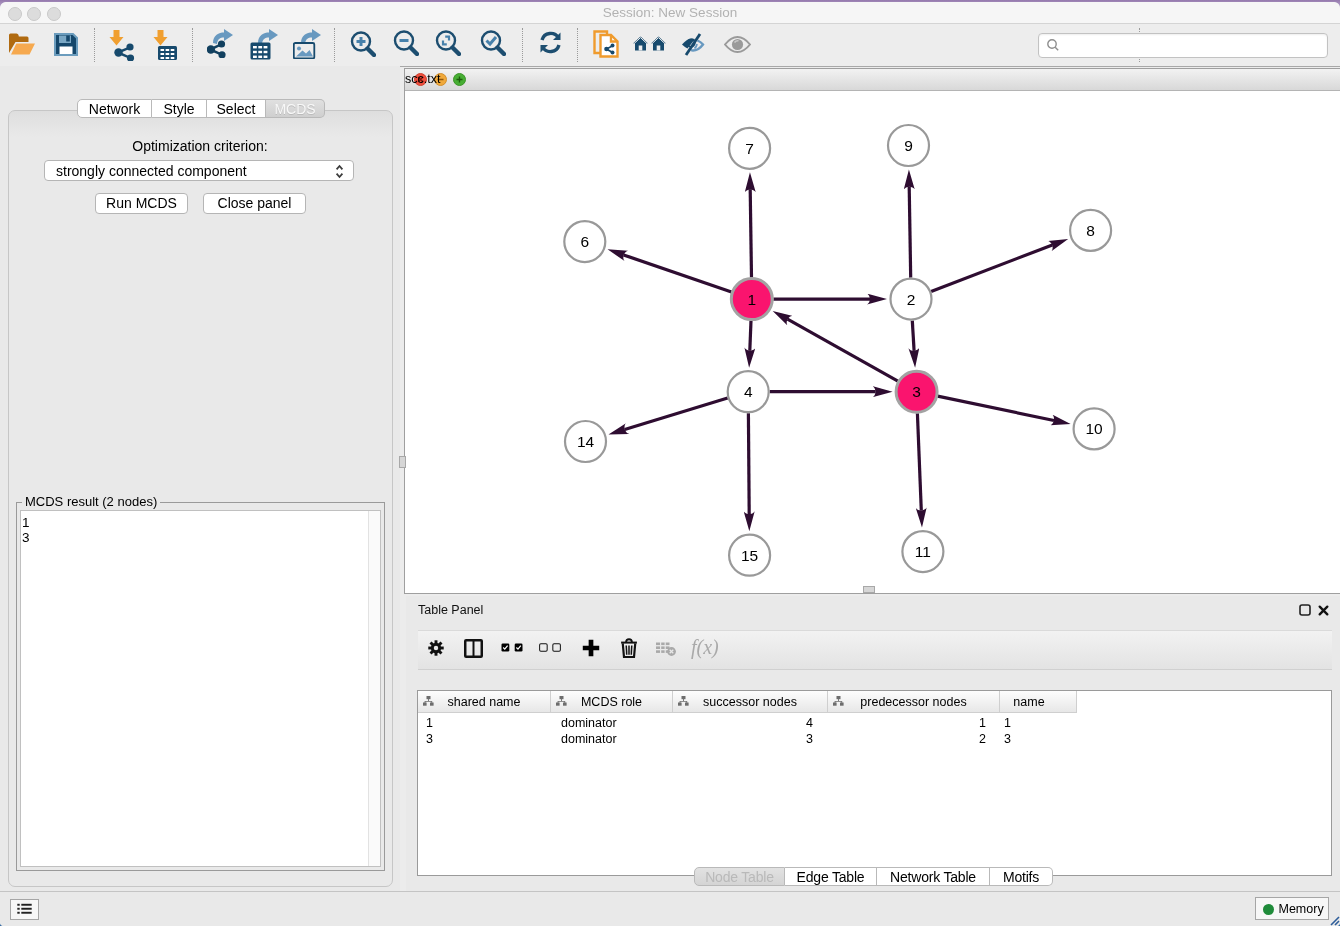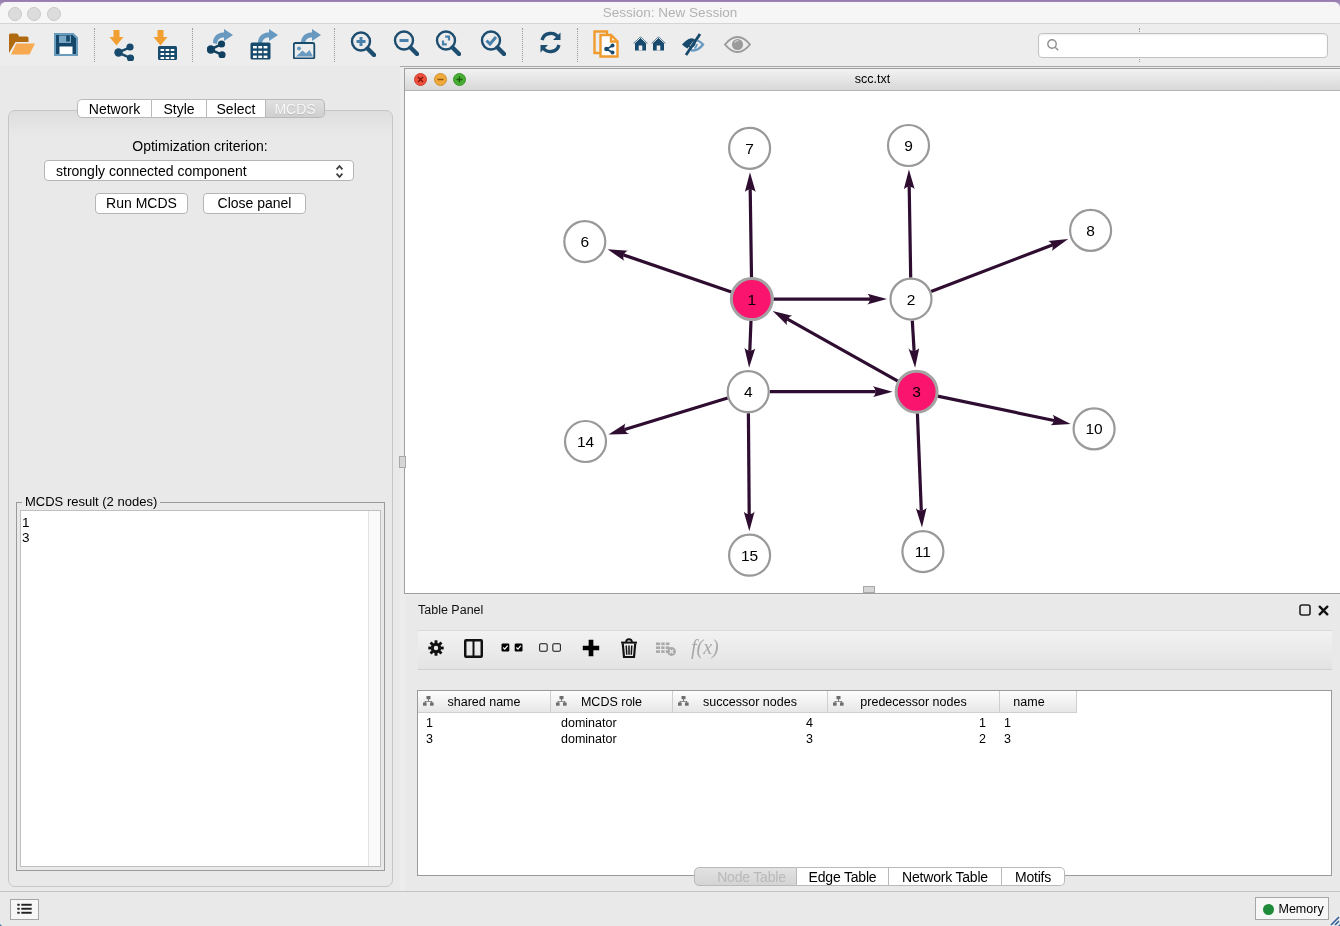--- a/index.html
+++ b/index.html
@@ -24,35 +24,35 @@
 #cptabs{left:77px;top:33px;}
 #optlabel{position:absolute;left:0;right:0;top:72px;text-align:center;font-size:14px;font-weight:400;color:#000;}
 #combo{position:absolute;left:44px;top:94px;width:310px;height:21px;background:#fff;border:1px solid #b5b5b5;border-radius:4px;font-size:14px;line-height:20px;padding-left:11px;box-sizing:border-box;color:#000;}
 .btn{position:absolute;height:21px;background:#fff;border:1px solid #b5b5b5;border-radius:4px;font-size:14px;font-weight:400;text-align:center;line-height:19px;color:#000;box-sizing:border-box;}
 #fieldset{position:absolute;left:16px;width:367px;top:436px;height:367px;border:1px solid #9a9a9a;}
 #fieldlegend{position:absolute;left:5px;top:-9px;background:#e9e9e9;padding:0 3px;font-size:13px;color:#000;}
 #mcdsarea{position:absolute;left:3px;top:7px;right:3px;bottom:3px;background:#fff;border:1px solid #c0c0c0;font-size:13px;color:#000;}
 #mcdsscroll{position:absolute;right:0;top:0;width:11px;bottom:0;background:#fafafa;border-left:1px solid #e2e2e2;}
 #netwin{position:absolute;left:404px;top:66px;right:0;height:526px;background:#fff;border:1px solid #9f9f9f;border-right:none;box-sizing:border-box;}
 #nettitle{position:absolute;top:0;left:0;right:0;height:21px;background:linear-gradient(#f2f2f2,#d8d8d8);border-bottom:1px solid #b4b4b4;}
-#nettitle .t{position:absolute;top:3px;left:0;right:0;text-align:center;font-size:12.5px;color:#000;}
+#nettitle .t{position:absolute;top:3px;left:0;right:0;font-size:12.5px;color:#000;}
 .tl{position:absolute;top:4px;width:13px;height:13px;border-radius:50%;box-sizing:border-box;}
 #graph{position:absolute;left:0;top:21px;width:935px;height:503px;}
 #tpanel{position:absolute;left:406px;top:594px;right:0;bottom:34px;background:#e9e9e9;}
 #tphead .t{position:absolute;left:12px;top:7px;font-size:12.5px;color:#111;}
 #tptoolbar{position:absolute;left:12px;right:8px;top:34px;height:38px;background:linear-gradient(#f2f2f2,#e3e3e3);border-top:1px solid #dadada;border-bottom:1px solid #d0d0d0;}
 #ttable{position:absolute;left:11px;right:8px;top:78px;height:184px;background:#fff;border:1px solid #9a9a9a;margin-top:16px;}
 #thead{position:absolute;left:0;top:0;width:659px;height:21px;background:linear-gradient(#fdfdfd,#e7e7e7);border-bottom:1px solid #cfcfcf;font-size:12.5px;color:#000;}
 .th{position:absolute;top:0;height:21px;border-right:1px solid #cfcfcf;display:flex;align-items:center;justify-content:center;}
 .th .hic{position:absolute;left:5px;top:5px;margin:0;}
 
 .trow{position:absolute;font-size:12.5px;color:#000;height:16px;line-height:16px;white-space:nowrap;}
 #ttabs{left:288px;top:271px;font-size:14px;font-weight:400;letter-spacing:-0.2px;}
 #ttabs .tab{white-space:nowrap;}
-#ttabs .sel{background:linear-gradient(#e2e2e2,#d4d4d4);color:#b9b9b9;text-shadow:none;padding-left:12px;}
+#ttabs .sel{background:linear-gradient(#e2e2e2,#d4d4d4);color:#b9b9b9;text-shadow:none;}
 #statusbar{position:absolute;left:0;right:0;bottom:0;height:34px;background:#e9e9e9;border-top:1px solid #c4c4c4;}
 #memstatus{position:absolute;right:11.5px;top:5px;width:74px;height:23px;background:#f7f7f7;border:1px solid #a6a6a6;font-size:12.5px;line-height:22px;text-align:left;padding-left:7px;box-sizing:border-box;color:#000;}
 #listbtn{position:absolute;left:10px;top:7px;width:27px;height:19px;background:#f7f7f7;border:1px solid #a6a6a6;}
 svg{display:block;}
 </style></head>
 <body>
 <div id="win">
  <div id="titlebar">
   <div class="tdot" style="left:8px;"></div>
   <div class="tdot" style="left:27px;"></div>

